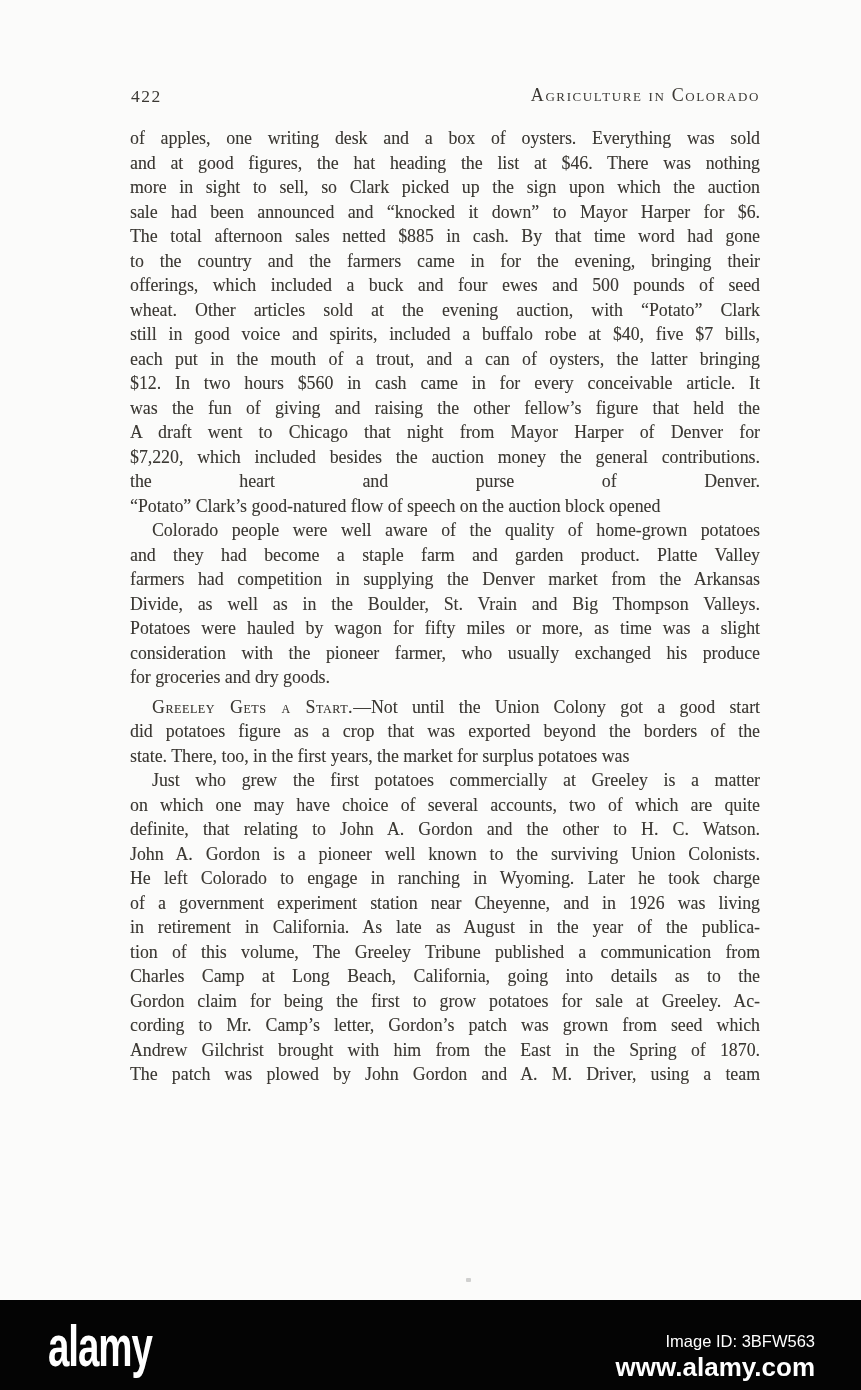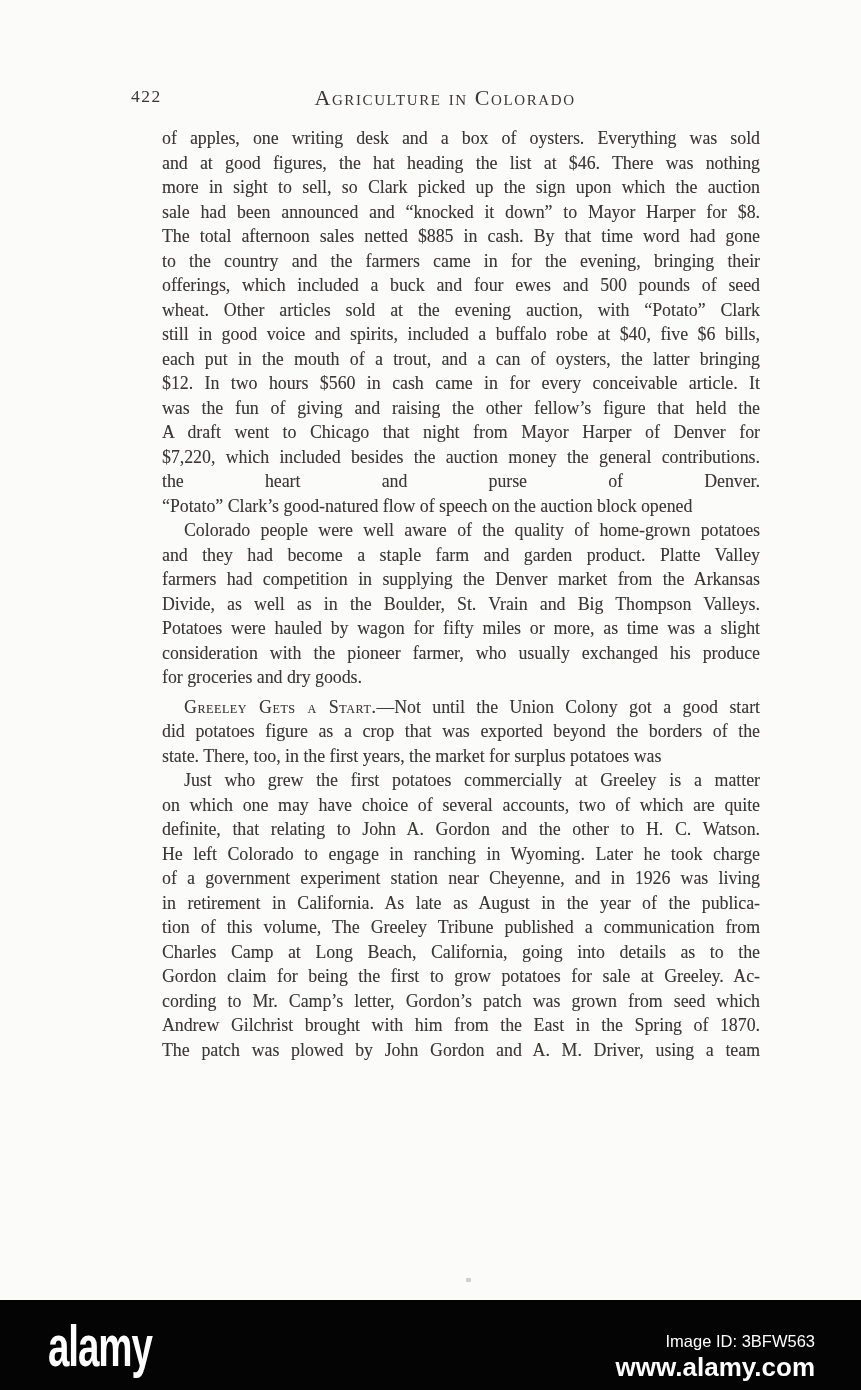--- a/index.html
+++ b/index.html
@@ -9,35 +9,34 @@
     font-family:"Liberation Serif", serif;
   }
 
   
   .page-header {
     position:absolute; top:85px; left:130px; width:630px; height:24px;
     color:#3b3833; font-size:17.5px;
   }
   .page-number { position:absolute; left:1px; top:1px; letter-spacing:1.5px; }
   .running-head {
-    display:block; text-align:center;
-    font-variant-caps:small-caps; letter-spacing:1.6px; font-size:22px;
+    display:block; text-align:right;
+    font-variant-caps:small-caps; letter-spacing:1.6px; font-size:18px;
   }
 
   .page-body {
     position:absolute; top:126px; left:130px; width:630px;
     color:#3b3833; font-size:17.8px; line-height:24.5px;
     text-shadow:0.2px 0.2px 0.6px rgba(59,56,51,0.35);
   }
   .para { margin:0; }
   .para.gap-before { margin-top:5px; }
   .lines > div, .lead-line {
     text-align:justify;
     text-align-last:justify;
-    margin-left:32px;
   }
   .para:not(.continued) .lines > div:last-child { text-align-last:left; }
   .para.indent .lines > div:first-child { text-indent:22px; }
   .lead-line { text-indent:22px; }
   .smallcaps { font-variant-caps:small-caps; letter-spacing:0.6px; }
 
   
   .speck {
     position:absolute; left:466px; top:1278px; width:5px; height:4px;
     background:#c6c6c4; border-radius:1px; opacity:0.8;
@@ -71,26 +70,26 @@
     <span class="running-head">Agriculture in Colorado</span>
   </div>
 
   <div class="page-body">
 
     <div class="para">
       <div class="lines">
           <div>of apples, one writing desk and a box of oysters.  Everything was sold</div>
           <div>and at good figures, the hat heading the list at $46.  There was nothing</div>
           <div>more in sight to sell, so Clark picked up the sign upon which the auction</div>
-          <div>sale had been announced and “knocked it down” to Mayor Harper for $8.</div>
+          <div>sale had been announced and “knocked it down” to Mayor Harper for $6.</div>
           <div>The total afternoon sales netted $885 in cash.  By that time word had gone</div>
           <div>to the country and the farmers came in for the evening, bringing their</div>
           <div>offerings, which included a buck and four ewes and 500 pounds of seed</div>
           <div>wheat.  Other articles sold at the evening auction, with “Potato” Clark</div>
-          <div>still in good voice and spirits, included a buffalo robe at $40, five $6 bills,</div>
+          <div>still in good voice and spirits, included a buffalo robe at $40, five $7 bills,</div>
           <div>each put in the mouth of a trout, and a can of oysters, the latter bringing</div>
           <div>$12.  In two hours $560 in cash came in for every conceivable article.  It</div>
           <div>was the fun of giving and raising the other fellow’s figure that held the</div>
           <div>A draft went to Chicago that night from Mayor Harper of Denver for</div>
           <div>$7,220, which included besides the auction money the general contributions.</div>
           <div>the heart and purse of Denver.</div>
           <div>“Potato” Clark’s good-natured flow of speech on the auction block opened</div>
         </div>
     </div>
 
@@ -114,20 +113,21 @@
           <div>did potatoes figure as a crop that was exported beyond the borders of the</div>
           <div>state.  There, too, in the first years, the market for surplus potatoes was</div>
         </div>
     </div>
 
     <div class="para indent continued">
       <div class="lines">
           <div>Just who grew the first potatoes commercially at Greeley is a matter</div>
           <div>on which one may have choice of several accounts, two of which are quite</div>
           <div>definite, that relating to John A. Gordon and the other to H. C. Watson.</div>
+          <div>John A. Gordon is a pioneer well known to the surviving Union Colonists.</div>
           <div>He left Colorado to engage in ranching in Wyoming.  Later he took charge</div>
           <div>of a government experiment station near Cheyenne, and in 1926 was living</div>
           <div>in retirement in California.  As late as August in the year of the publica-</div>
           <div>tion of this volume, The Greeley Tribune published a communication from</div>
           <div>Charles Camp at Long Beach, California, going into details as to the</div>
           <div>Gordon claim for being the first to grow potatoes for sale at Greeley.  Ac-</div>
           <div>cording to Mr. Camp’s letter, Gordon’s patch was grown from seed which</div>
           <div>Andrew Gilchrist brought with him from the East in the Spring of 1870.</div>
           <div>The patch was plowed by John Gordon and A. M. Driver, using a team</div>
         </div>

